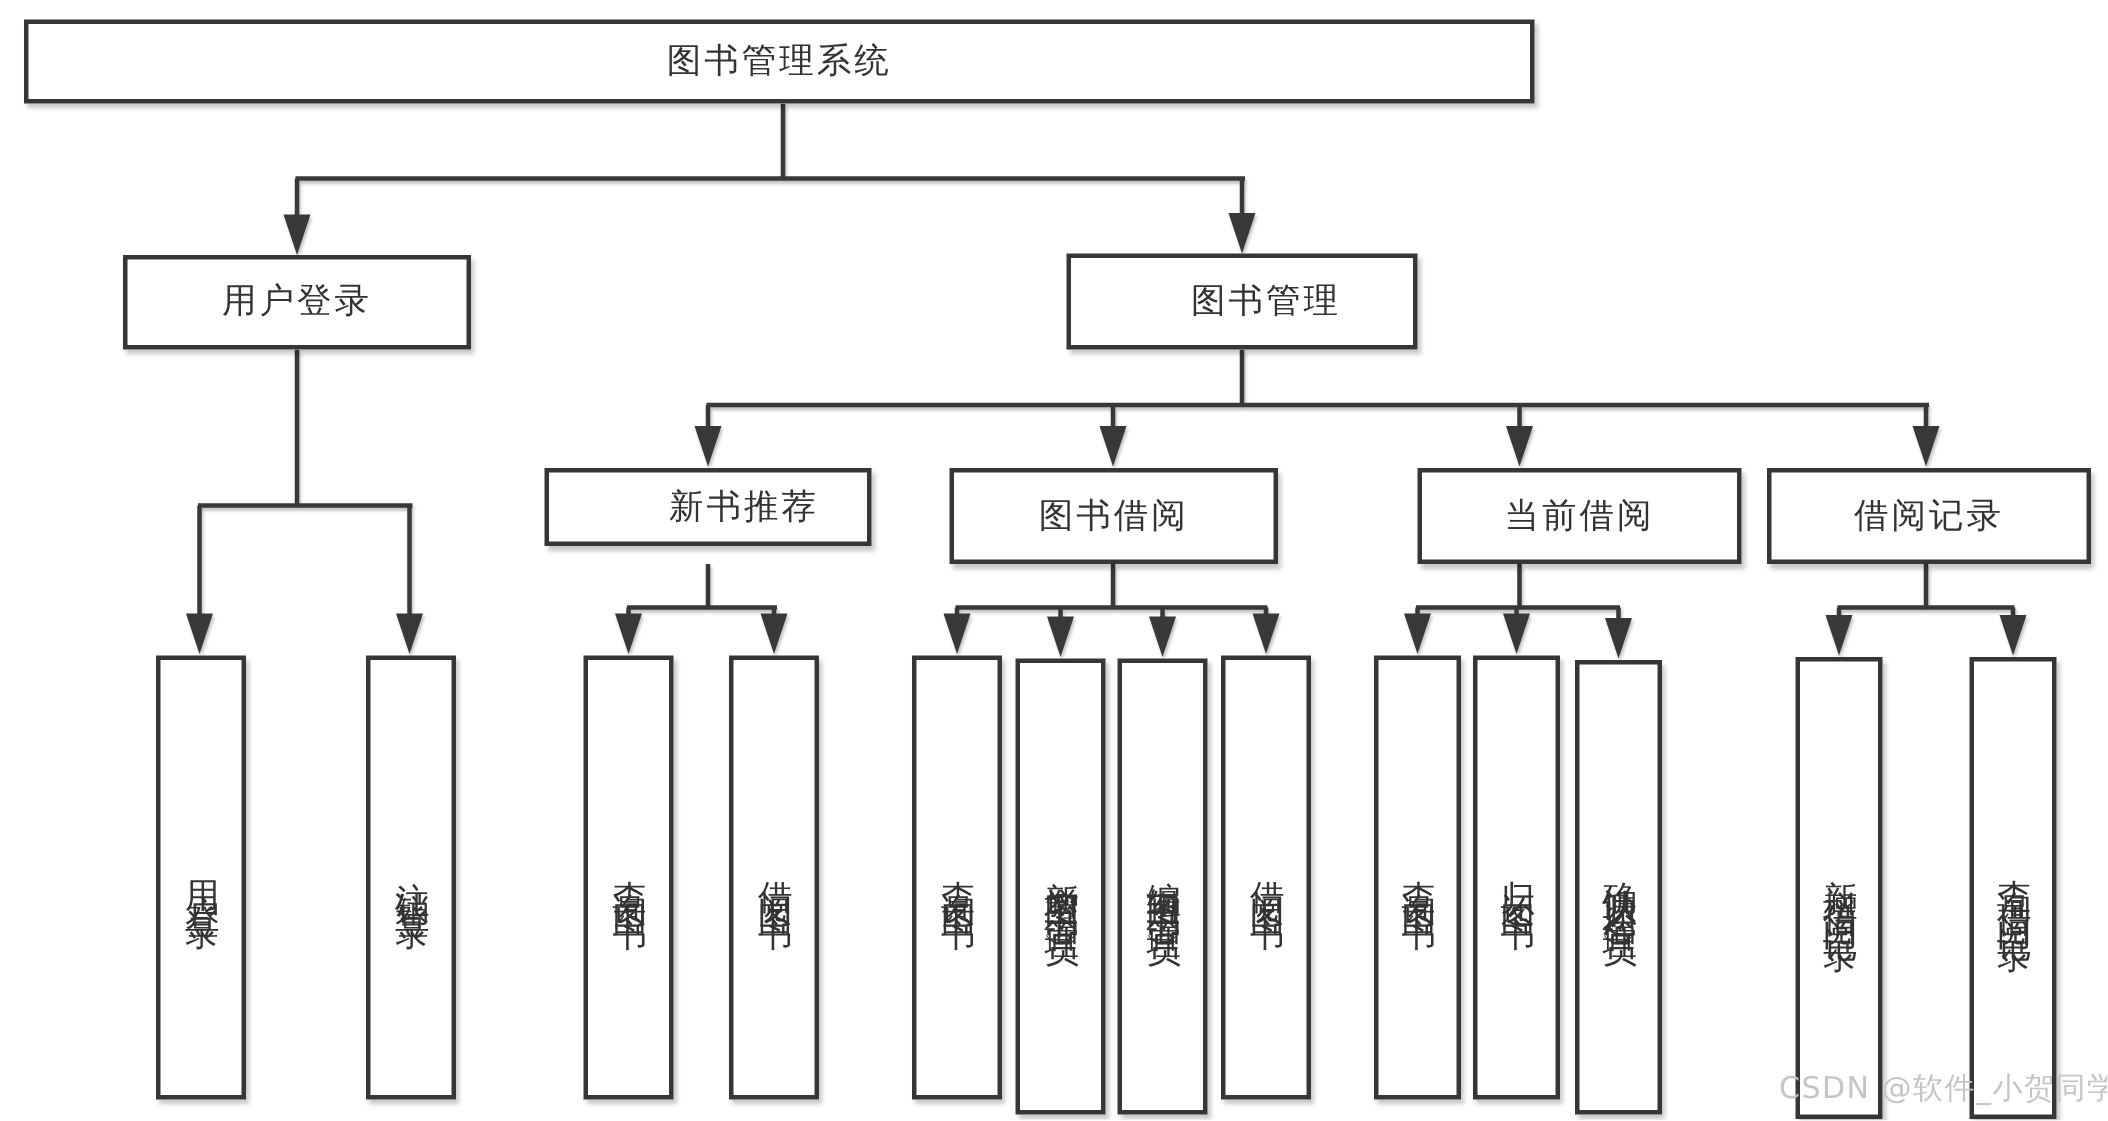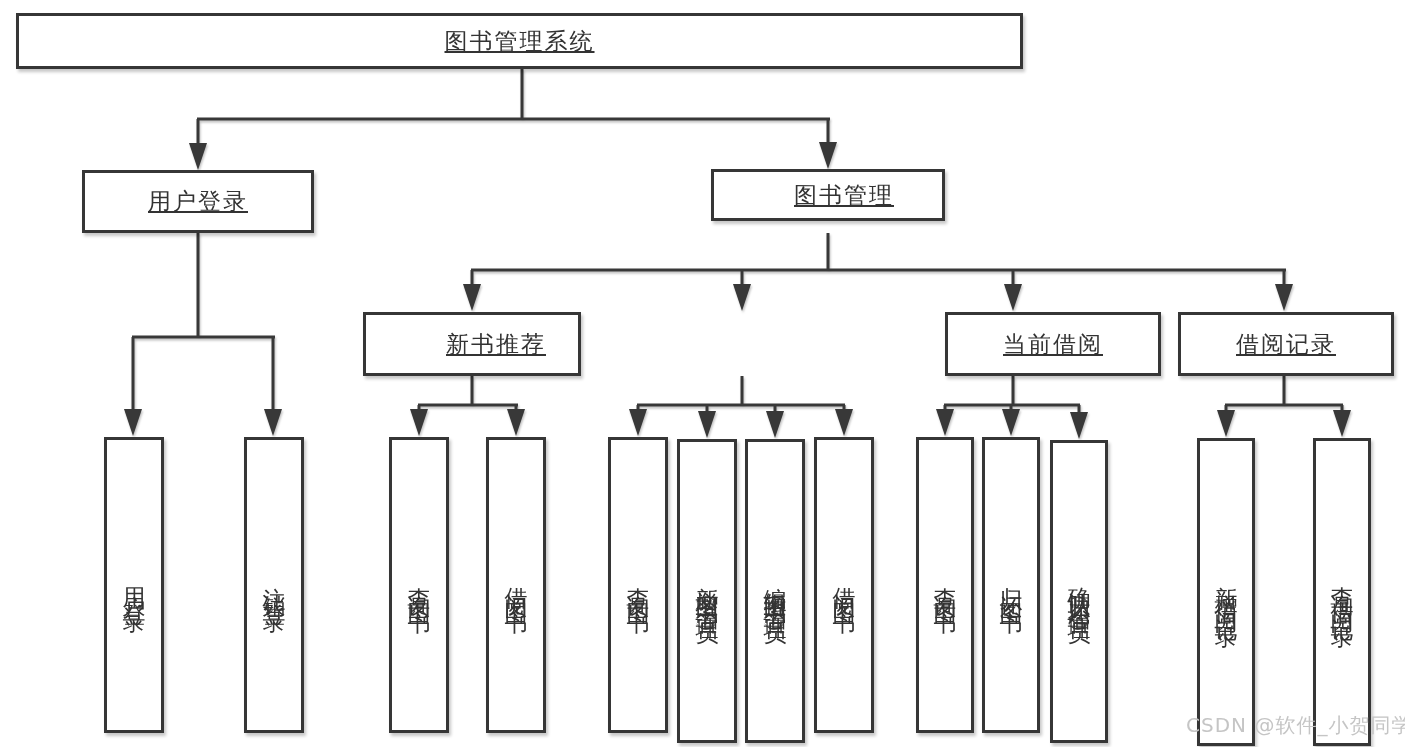--- a/index.html
+++ b/index.html
@@ -24,21 +24,20 @@
     align-items:center;
     justify-content:center;
     box-shadow:2px 3px 3px rgba(0,0,0,0.22);
     text-align:center;
     line-height:1.25;
   }
   .hbox {
     font-size:23px;
     letter-spacing:2px;
     white-space:nowrap;
-    text-decoration:underline;
   }
   .vbox {
     writing-mode:vertical-rl;
     text-orientation:mixed;
     font-size:23px;
     letter-spacing:8px;
   }
   .vbox.long { letter-spacing:5px; }
   .watermark {
     position:absolute;
@@ -112,23 +111,24 @@
     <line x1="1225" y1="405" x2="1343" y2="405"></line>
     <line x1="1226" y1="405" x2="1226" y2="413"></line>
     <polygon points="1217,410 1235,410 1226,437" stroke="none"></polygon>
     <line x1="1342" y1="405" x2="1342" y2="413"></line>
     <polygon points="1333,410 1351,410 1342,437" stroke="none"></polygon>
   </svg>
 
   <div class="box hbox" style="left:16px; top:13px; width:1007px; height:56px;">图书管理系统</div>
 
   <div class="box hbox" style="left:82px; top:170px; width:232px; height:63px;">用户登录</div>
-  <div class="box hbox" style="left:711px; top:169px; width:234px; height:52px;padding-left:32px;">图书管理</div>
+  <div class="box hbox" style="left:711px; top:169px; width:234px; height:64px;padding-left:32px;">图书管理</div>
 
-  <div class="box hbox" style="left:363px; top:312px; width:218px; height:64px;padding-left:48px;">新书推荐</div>
+  <div class="box hbox" style="left:363px; top:312px; width:218px; height:52px;padding-left:48px;">新书推荐</div>
+  <div class="box hbox" style="left:633px; top:312px; width:219px; height:64px;">图书借阅</div>
   <div class="box hbox" style="left:905px; top:312px; width:216px; height:64px;margin-left:40px;">当前借阅</div>
   <div class="box hbox" style="left:1178px; top:312px; width:216px; height:64px;">借阅记录</div>
 
   <div class="box vbox" style="left:104px; top:437px; width:60px; height:296px;">用户登录</div>
   <div class="box vbox" style="left:244px; top:437px; width:60px; height:296px;">注销登录</div>
 
   <div class="box vbox" style="left:389px; top:437px; width:60px; height:296px;">查询图书</div>
   <div class="box vbox" style="left:486px; top:437px; width:60px; height:296px;">借阅图书</div>
 
   <div class="box vbox" style="left:608px; top:437px; width:60px; height:296px;">查询图书</div>

